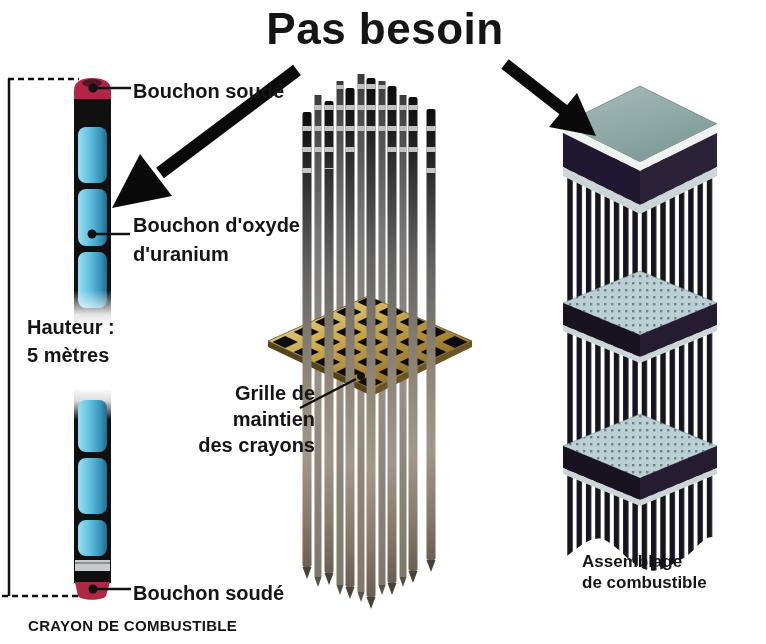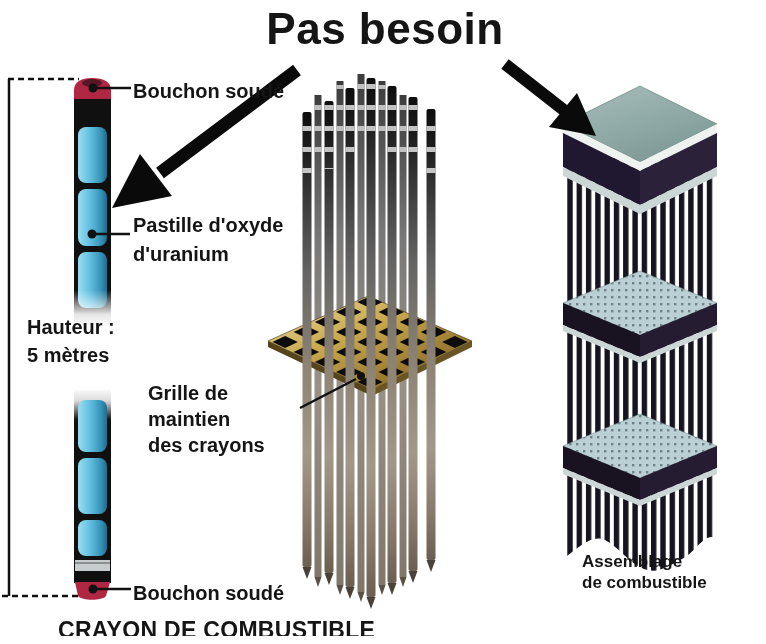--- a/index.html
+++ b/index.html
@@ -11,23 +11,23 @@
          font-family:"Liberation Sans", sans-serif;color:var(--text);}
   #stage svg{position:absolute;left:0;top:0;}
   .lbl{position:absolute;font-weight:bold;font-size:20px;line-height:1.3;
        white-space:pre-line;color:var(--text);}
   .title{position:absolute;left:230px;top:4px;width:310px;text-align:center;
          font-weight:bold;font-size:44px;letter-spacing:.5px;color:var(--text);}
   .pastille{left:133px;top:211px;line-height:1.45;}
   .hauteur{left:27px;top:313px;line-height:1.4;}
   .bouchon-top{left:133px;top:78px;}
   .bouchon-bottom{left:133px;top:580px;}
-  .caption-left{position:absolute;left:58px;top:617px;font-weight:bold;font-size:23px;
+  .caption-left{position:absolute;left:28px;top:617px;font-weight:bold;font-size:15px;
                 letter-spacing:.3px;color:var(--text);}
-  .grille{left:148px;top:380px;width:150px;}
+  .grille{left:165px;top:380px;width:150px;text-align:right;}
   .caption-right{position:absolute;left:582px;top:551px;width:170px;text-align:left;
                  font-weight:bold;font-size:17px;line-height:1.25;white-space:pre-line;color:var(--text);}
 </style>
 </head>
 <body>
 
 <div id="stage">
 
 <svg width="766" height="644" viewBox="0 0 766 644">
   <defs>
@@ -246,21 +246,21 @@
   </g>
   <g>
     <line x1="505" y1="64" x2="565" y2="111" stroke="var(--arrow)" stroke-width="12"></line>
     <polygon points="596,136 549,127 577,93" fill="var(--arrow)"></polygon>
   </g>
 </svg>
 
 <div class="title">Pas besoin</div>
 
 <div class="lbl bouchon-top">Bouchon soudé</div>
-<div class="lbl pastille">Pastille d'oxyde
+<div class="lbl pastille">Bouchon d'oxyde
 d'uranium</div>
 <div class="lbl hauteur">Hauteur :
 5 mètres</div>
 <div class="lbl bouchon-bottom">Bouchon soudé</div>
 <div class="caption-left">CRAYON DE COMBUSTIBLE</div>
 
 <div class="lbl grille">Grille de maintien
 des crayons</div>
 
 <div class="caption-right">Assemblage

